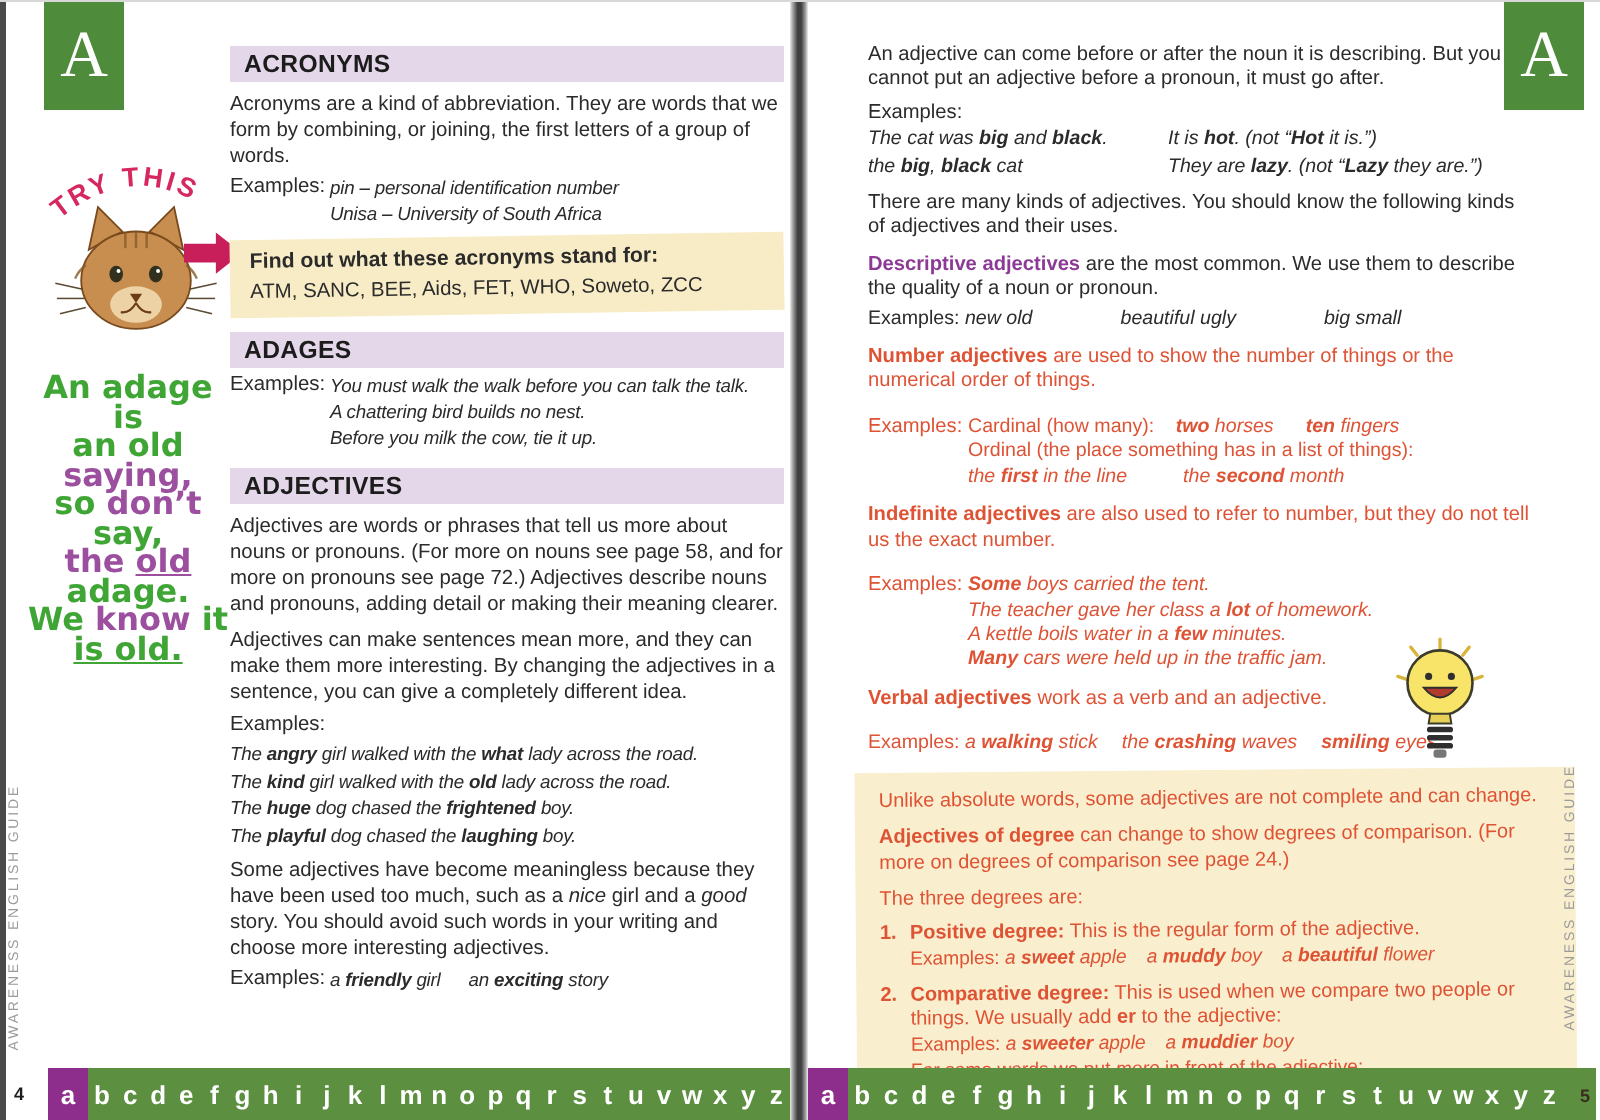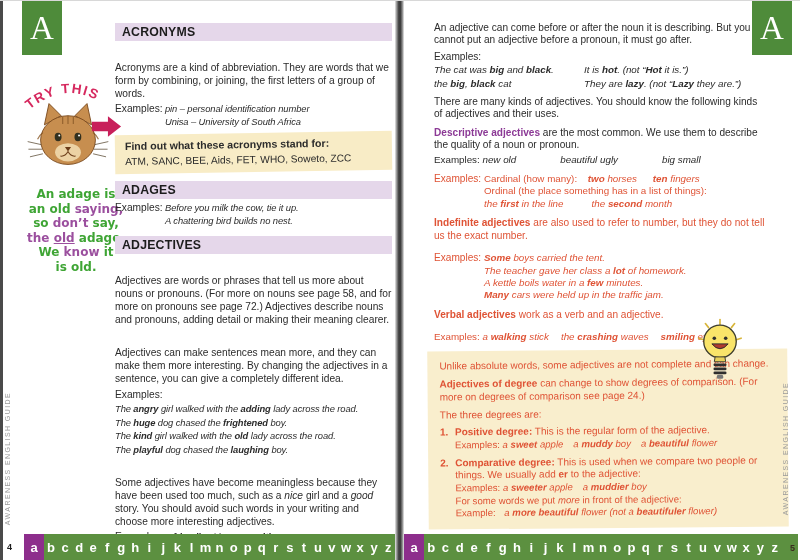--- a/index.html
+++ b/index.html
@@ -17,37 +17,37 @@
   .tab.tab-right{left:348px;}
   .b{font-weight:700;} .i{font-style:italic;} .u{text-decoration:underline;}
 
   
   .col{position:absolute;left:115px;top:22px;width:277px;font-size:10.2px;line-height:13px;}
   .col > *{margin:0;}
   .sh{background:#e5d7ea;height:18px;line-height:18px;font-weight:700;font-size:12.3px;
       padding-left:7px;letter-spacing:.2px;color:#1c1c1c;}
   .col .sh{margin-top:9px;}
   .col .sh:first-child{margin-top:0;}
-  .col .p{margin-top:20px;}
+  .col .p{margin-top:5px;}
   .exrow{display:flex;margin-top:2px;}
   .exlab{flex:none;width:50px;}
   .exlines{flex:1;}
   .exlines > div{white-space:nowrap;font-size:9.4px;letter-spacing:-0.1px;}
   .callout{margin-top:5px;background:#f8ecc6;padding:5px 10px 6px 10px;transform:rotate(-0.9deg);}
   .callout-title{font-weight:700;font-size:10.6px;}
   .callout-items{font-size:10.2px;margin-top:2px;}
   .exlabel-line{margin-top:3px;}
   .sentences{margin-top:1px;}
   .sentences > div{white-space:nowrap;font-size:9.4px;letter-spacing:-0.1px;line-height:13.5px;}
   
   .arc{position:absolute;left:22px;top:80px;width:96px;height:34px;}
   .cat{position:absolute;left:26px;top:98px;width:84px;height:70px;}
   .arrow{position:absolute;left:92px;top:114px;width:30px;height:23px;}
   .side-note{position:absolute;left:12px;top:186px;width:104px;text-align:center;
-             font-family:"DejaVu Sans",sans-serif;font-weight:700;font-size:12px;line-height:14.5px;margin-left:12px;}
+             font-family:"DejaVu Sans",sans-serif;font-weight:700;font-size:16px;line-height:14.5px;}
   .vert{position:absolute;writing-mode:vertical-rl;transform:rotate(180deg);
         font-size:7px;letter-spacing:1.4px;color:#9b9b9b;}
   .vert-left{left:4px;bottom:36px;}
   .vert-right{left:378px;bottom:46px;}
   .pn{position:absolute;font-size:9px;font-weight:700;}
   .pn-left{left:7px;bottom:9px;color:#1d1d1d;}
   .pn-right{right:5px;bottom:8px;color:#3a2c1e;z-index:3;}
   .bar{position:absolute;bottom:0;height:27px;background:#5c9040;display:flex;align-items:stretch;z-index:2;}
   .bar-left{left:24px;right:0;}
   .bar-right{left:0;right:2px;padding-right:16px;}
@@ -135,21 +135,21 @@
     <svg class="arrow" viewBox="0 0 32 24">
       <polygon points="0,7 17,7 17,1 31,12 17,23 17,17 0,17" fill="#c81f5a"></polygon>
     </svg>
 
     <div class="side-note">
         <div><span style="color: rgb(63, 165, 53);">An adage is</span></div>
         <div><span style="color: rgb(63, 165, 53);">an old </span><span style="color: rgb(155, 79, 158);">saying,</span></div>
         <div><span style="color: rgb(63, 165, 53);">so </span><span style="color: rgb(155, 79, 158);">don’t</span><span style="color: rgb(63, 165, 53);"> say,</span></div>
         <div><span style="color: rgb(155, 79, 158);">the </span><span class="u" style="color: rgb(155, 79, 158);">old</span><span style="color: rgb(63, 165, 53);"> adage.</span></div>
         <div><span style="color: rgb(63, 165, 53);">We </span><span style="color: rgb(155, 79, 158);">know</span><span style="color: rgb(63, 165, 53);"> it</span></div>
-        <div><span style="color: rgb(63, 165, 53);">is old.</span></div>
+        <div><span style="color: rgb(63, 165, 53); text-decoration: underline;">is old.</span></div>
       </div>
 
     <div class="col">
       <h2 class="sh">ACRONYMS</h2>
       <p class="p">Acronyms are a kind of abbreviation. They are words that we form by combining, or joining, the first letters of a group of words.</p>
       <div class="exrow">
         <span class="exlab">Examples:</span>
         <div class="exlines">
             <div><span class="i">pin – personal identification number</span></div>
             <div><span class="i">Unisa – University of South Africa</span></div>
@@ -157,33 +157,34 @@
       </div>
       <div class="callout">
         <div class="callout-title">Find out what these acronyms stand for:</div>
         <div class="callout-items">ATM, SANC, BEE, Aids, FET, WHO, Soweto, ZCC</div>
       </div>
 
       <h2 class="sh">ADAGES</h2>
       <div class="exrow">
         <span class="exlab">Examples:</span>
         <div class="exlines">
+            <div><span class="i">You must walk the walk before you can talk the talk.</span></div>
+            <div><span class="i">A chattering bird builds no nest.</span></div>
             <div><span class="i">Before you milk the cow, tie it up.</span></div>
-            <div><span class="i">A chattering bird builds no nest.</span></div>
           </div>
       </div>
 
       <h2 class="sh">ADJECTIVES</h2>
       <p class="p">Adjectives are words or phrases that tell us more about nouns or pronouns. (For more on nouns see page 58, and for more on pronouns see page 72.) Adjectives describe nouns and pronouns, adding detail or making their meaning clearer.</p>
       <p class="p">Adjectives can make sentences mean more, and they can make them more interesting. By changing the adjectives in a sentence, you can give a completely different idea.</p>
       <div class="exlabel-line">Examples:</div>
       <div class="sentences">
-          <div><span class="i">The </span><span class="b i">angry</span><span class="i"> girl walked with the </span><span class="b i">adding</span><span class="i"> lady across the road.</span></div>
+          <div><span class="i">The </span><span class="b i">angry</span><span class="i"> girl walked with the </span><span class="b i">what</span><span class="i"> lady across the road.</span></div>
+          <div><span class="i">The </span><span class="b i">kind</span><span class="i"> girl walked with the </span><span class="b i">old</span><span class="i"> lady across the road.</span></div>
           <div><span class="i">The </span><span class="b i">huge</span><span class="i"> dog chased the </span><span class="b i">frightened</span><span class="i"> boy.</span></div>
-          <div><span class="i">The </span><span class="b i">kind</span><span class="i"> girl walked with the </span><span class="b i">old</span><span class="i"> lady across the road.</span></div>
           <div><span class="i">The </span><span class="b i">playful</span><span class="i"> dog chased the </span><span class="b i">laughing</span><span class="i"> boy.</span></div>
         </div>
       <p class="p"><span>Some adjectives have become meaningless because they have been used too much, such as a </span><span class="i">nice</span><span> girl and a </span><span class="i">good</span><span> story. You should avoid such words in your writing and choose more interesting adjectives.</span></p>
       <div class="exrow">
         <span class="exlab">Examples:</span>
         <div class="exlines">
             <div><span class="i">a </span><span class="b i">friendly</span><span class="i" style="margin-right: 14px;"> girl</span><span class="i">an </span><span class="b i">exciting</span><span class="i"> story</span></div>
           </div>
       </div>
     </div>
@@ -239,20 +240,21 @@
         <div class="c2"><span class="i">They are </span><span class="b i">lazy</span><span class="i">. (not “</span><span class="b i">Lazy</span><span class="i"> they are.”)</span></div>
       </div>
       <p class="p">There are many kinds of adjectives. You should know the following kinds of adjectives and their uses.</p>
 
       <p class="p"><span class="b" style="color: rgb(140, 58, 150);">Descriptive adjectives</span><span> are the most common. We use them to describe the quality of a noun or pronoun.</span></p>
       <div class="exlines flatex">
           <div><span>Examples: </span><span class="i" style="margin-right: 44px;">new old</span><span class="i" style="margin-right: 44px;">beautiful ugly</span><span class="i">big small</span></div>
         </div>
 
       <div class="sec red">
+        <p class="p"><span class="b">Number adjectives</span><span> are used to show the number of things or the numerical order of things.</span></p>
         <div class="exrow">
           <span class="exlab">Examples:</span>
           <div class="exlines">
               <div><span style="margin-right: 8px;">Cardinal (how many): </span><span class="b i">two</span><span class="i" style="margin-right: 16px;"> horses</span><span class="b i">ten</span><span class="i"> fingers</span></div>
               <div><span>Ordinal (the place something has in a list of things):</span></div>
               <div><span class="i">the </span><span class="b i">first</span><span class="i" style="margin-right: 28px;"> in the line</span><span class="i">the </span><span class="b i">second</span><span class="i"> month</span></div>
             </div>
         </div>
       </div>
 

